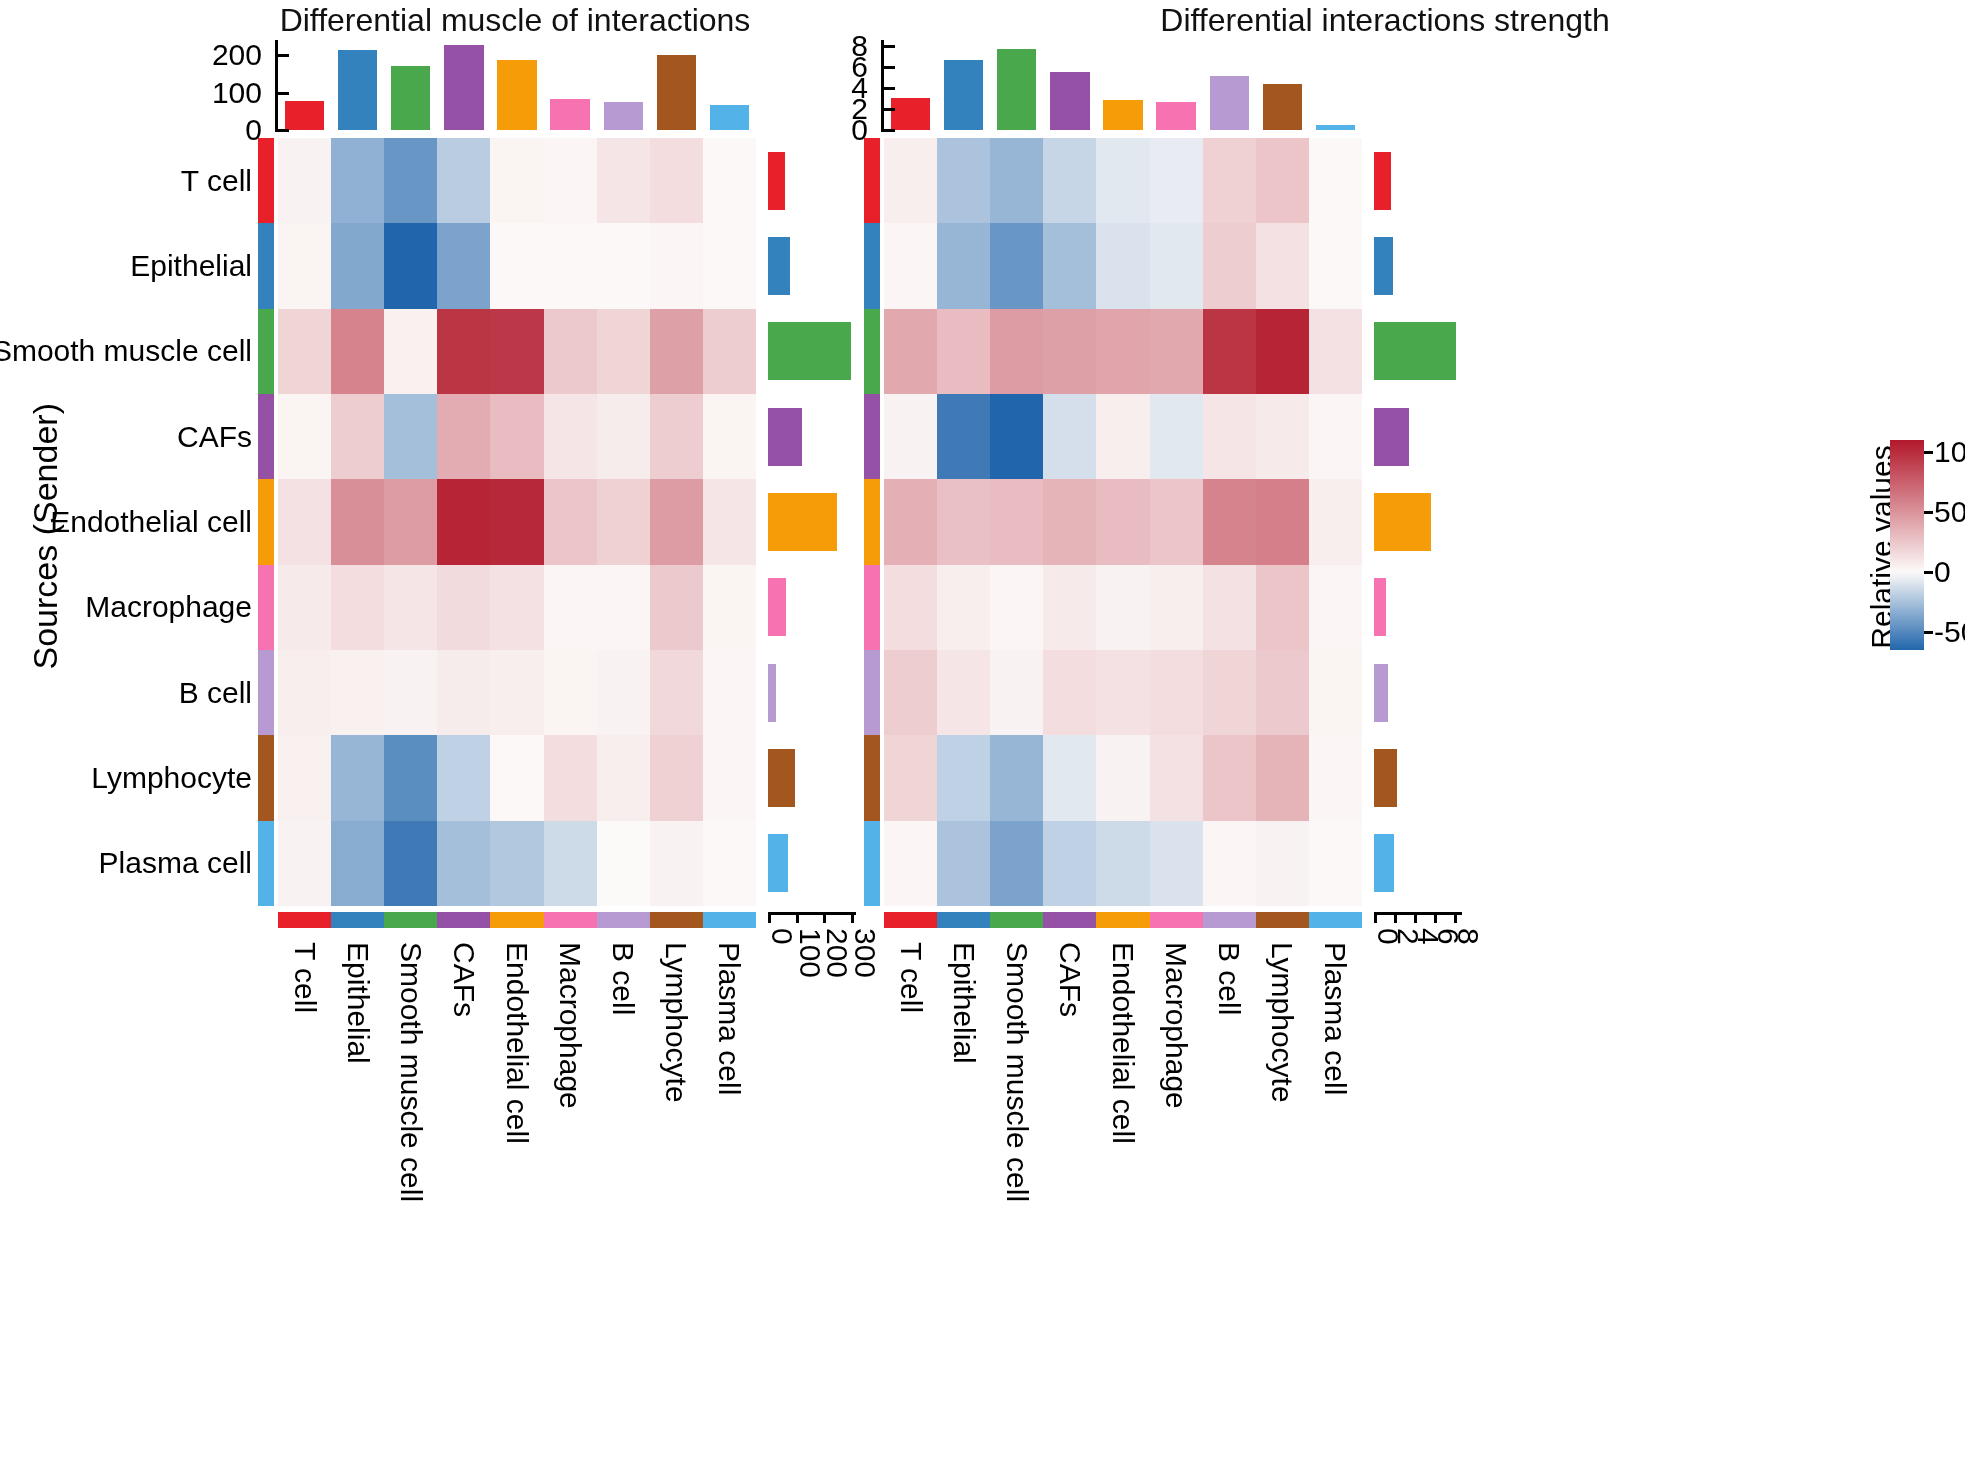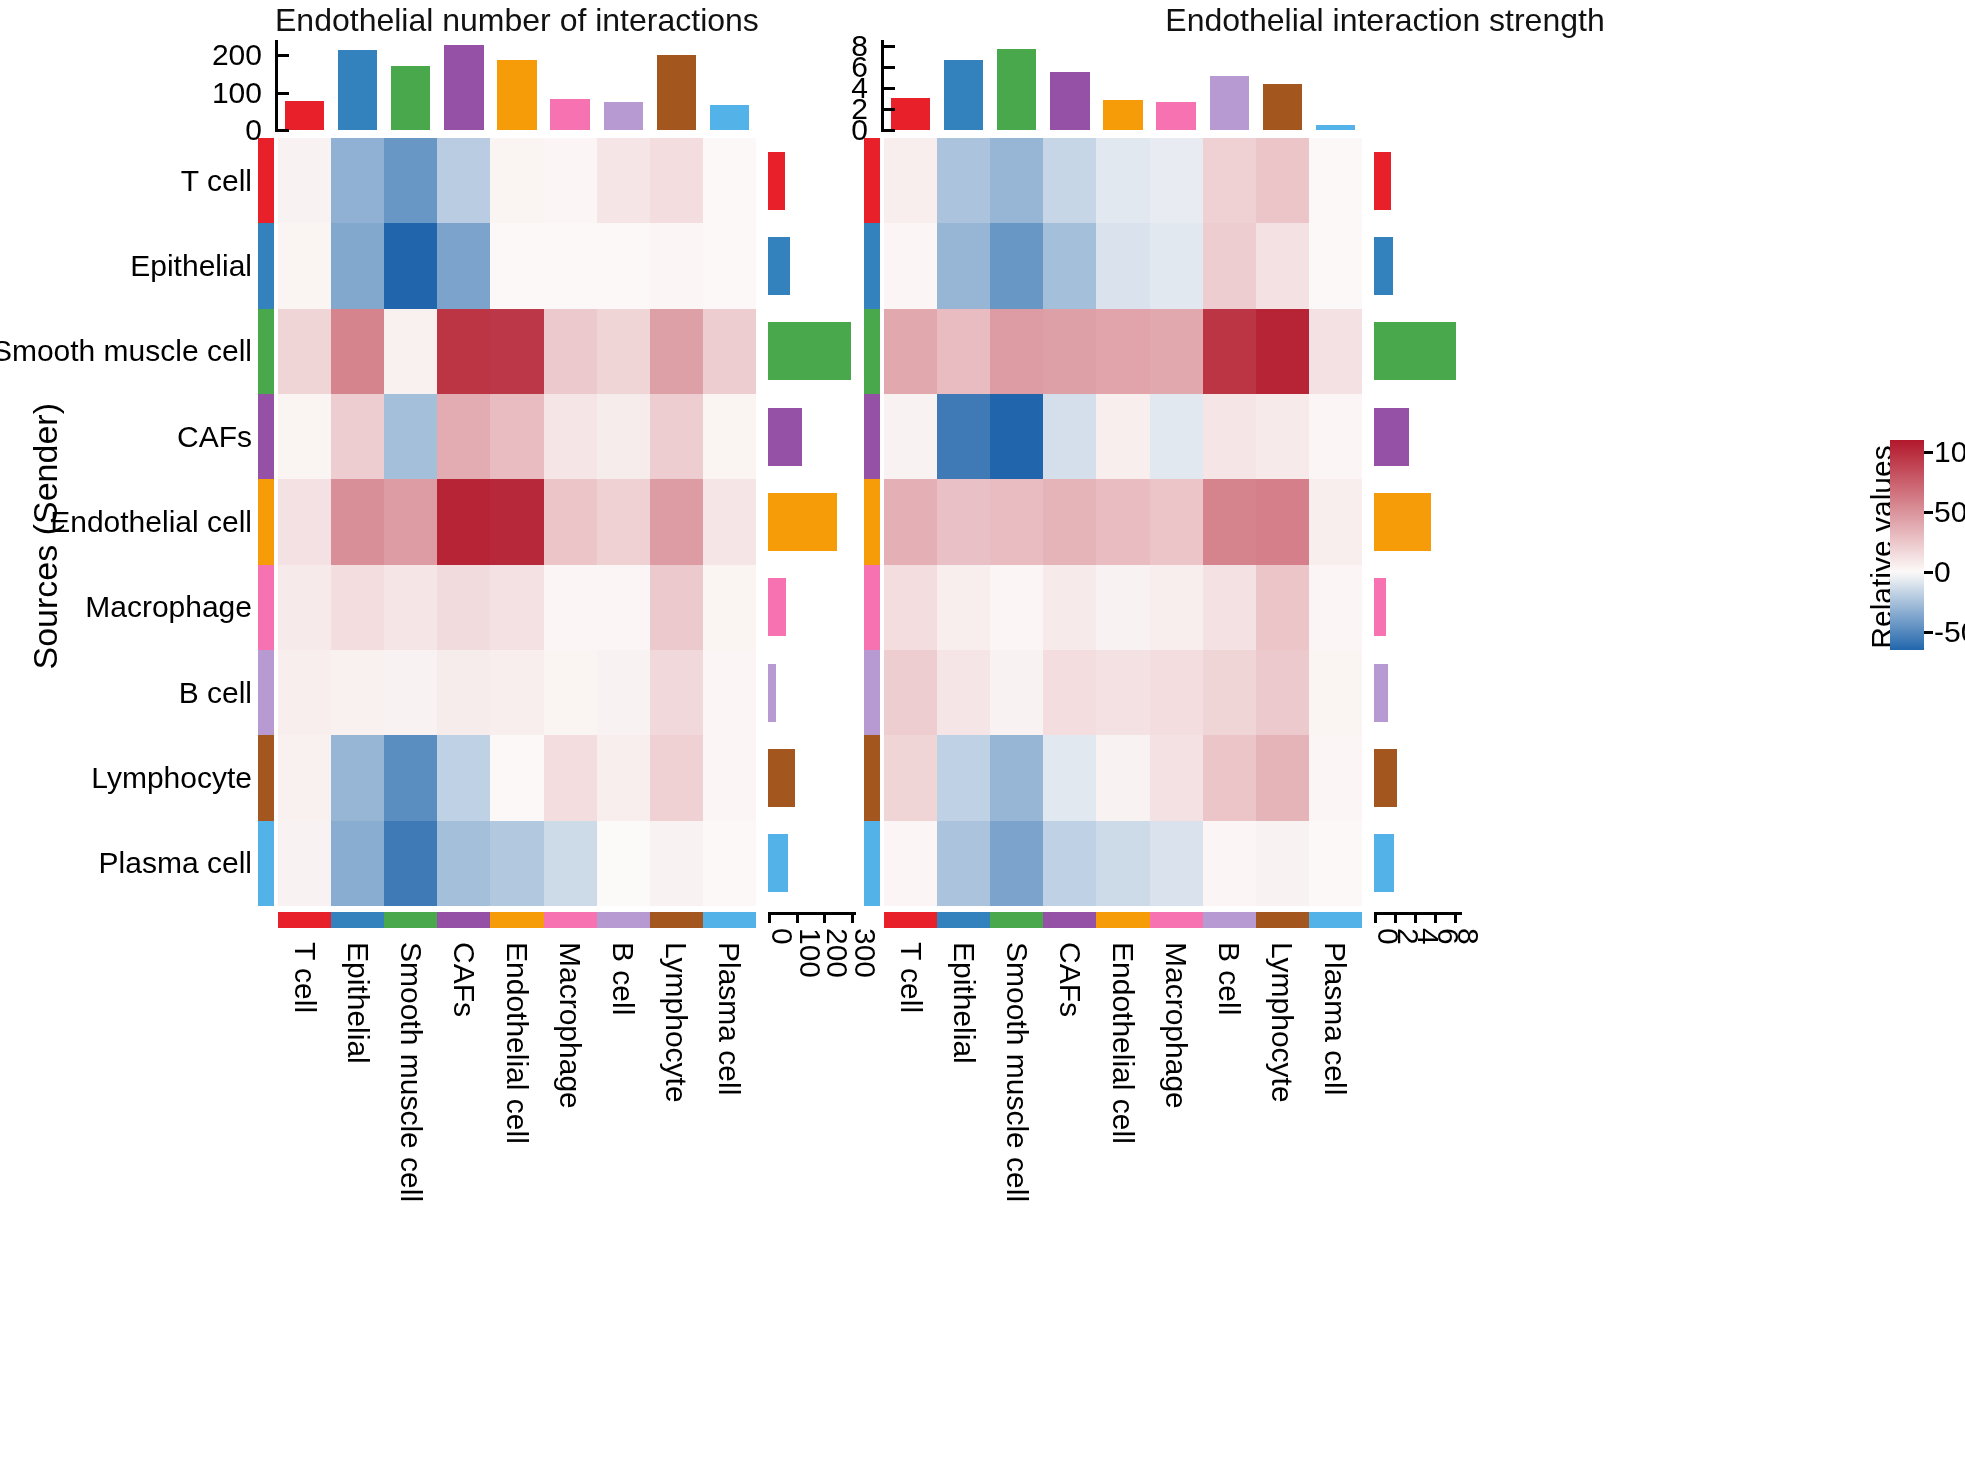--- a/index.html
+++ b/index.html
@@ -66,25 +66,25 @@
   .legend .lgtitle{position:absolute;font-size:30px;white-space:nowrap;transform-origin:center center;transform:rotate(-90deg);}
 </style>
 </head>
 <body>
 
 <div class="stage">
 
   <div class="ytitle" style="left:-85px;top:520px;width:260px;text-align:center;">Sources (Sender)</div>
 
   <div class="panel" style="left:0;top:0;width:1030px;height:1457px;">
-    <div class="panel-title" style="left:275px;top:2px;width:480px;">Endothelial number of interactions</div>
+    <div class="panel-title" style="left:275px;top:2px;width:480px;">Differential muscle of interactions</div>
   </div>
 
   <div class="panel" style="left:0;top:0;width:1965px;height:1457px;">
-    <div class="panel-title" style="left:1145px;top:2px;width:480px;">Endothelial interaction strength</div>
+    <div class="panel-title" style="left:1145px;top:2px;width:480px;">Differential interactions strength</div>
   </div>
 
   <div class="legend" style="left:1830px;top:430px;width:135px;height:230px;">
     <div class="lgtitle" style="left:-58px;top:100px;width:220px;text-align:center;">Relative values</div>
     <div class="cbar" id="cbar" style="left: 60px; top: 10px; width: 34px; height: 210px; background: linear-gradient(rgb(178, 24, 43) 0%, rgb(183, 39, 57) 4.2%, rgb(188, 54, 70) 8.3%, rgb(193, 69, 84) 12.5%, rgb(198, 84, 98) 16.7%, rgb(203, 99, 111) 20.8%, rgb(207, 114, 125) 25%, rgb(212, 129, 139) 29.2%, rgb(217, 144, 152) 33.3%, rgb(222, 159, 166) 37.5%, rgb(227, 174, 180) 41.7%, rgb(232, 189, 193) 45.8%, rgb(237, 204, 207) 50%, rgb(242, 219, 221) 54.2%, rgb(247, 234, 234) 58.3%, rgb(252, 249, 248) 62.5%, rgb(230, 235, 241) 66.7%, rgb(205, 218, 232) 70.8%, rgb(180, 202, 224) 75%, rgb(156, 185, 215) 79.2%, rgb(131, 168, 207) 83.3%, rgb(107, 152, 198) 87.5%, rgb(82, 135, 189) 91.7%, rgb(58, 119, 181) 95.8%, rgb(33, 102, 172) 100%);"></div>
     <div id="lgticks">
         <div class="lgtk" style="left: 94px; top: 21px;"></div>
         <div class="lglbl" style="left: 104px; top: 22px;">100</div>
         <div class="lgtk" style="left: 94px; top: 81px;"></div>
         <div class="lglbl" style="left: 104px; top: 82px;">50</div>

